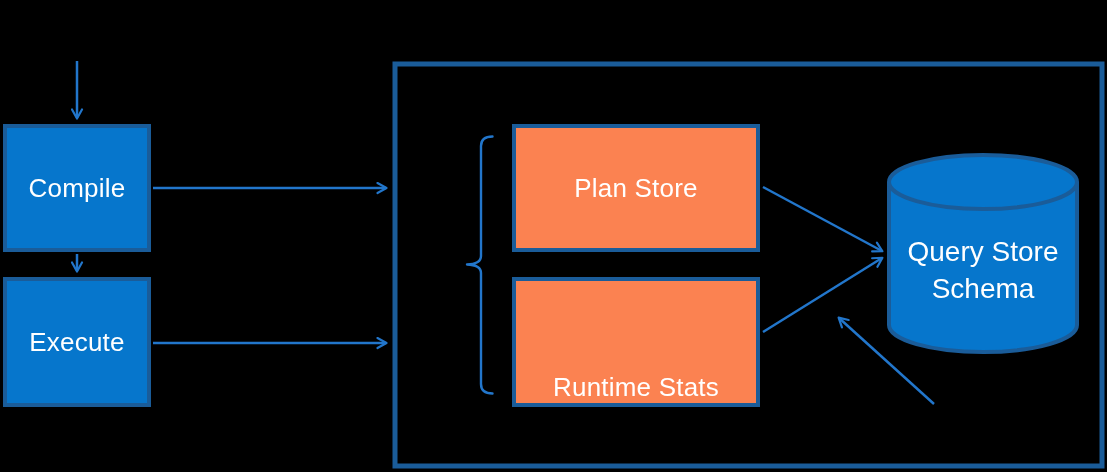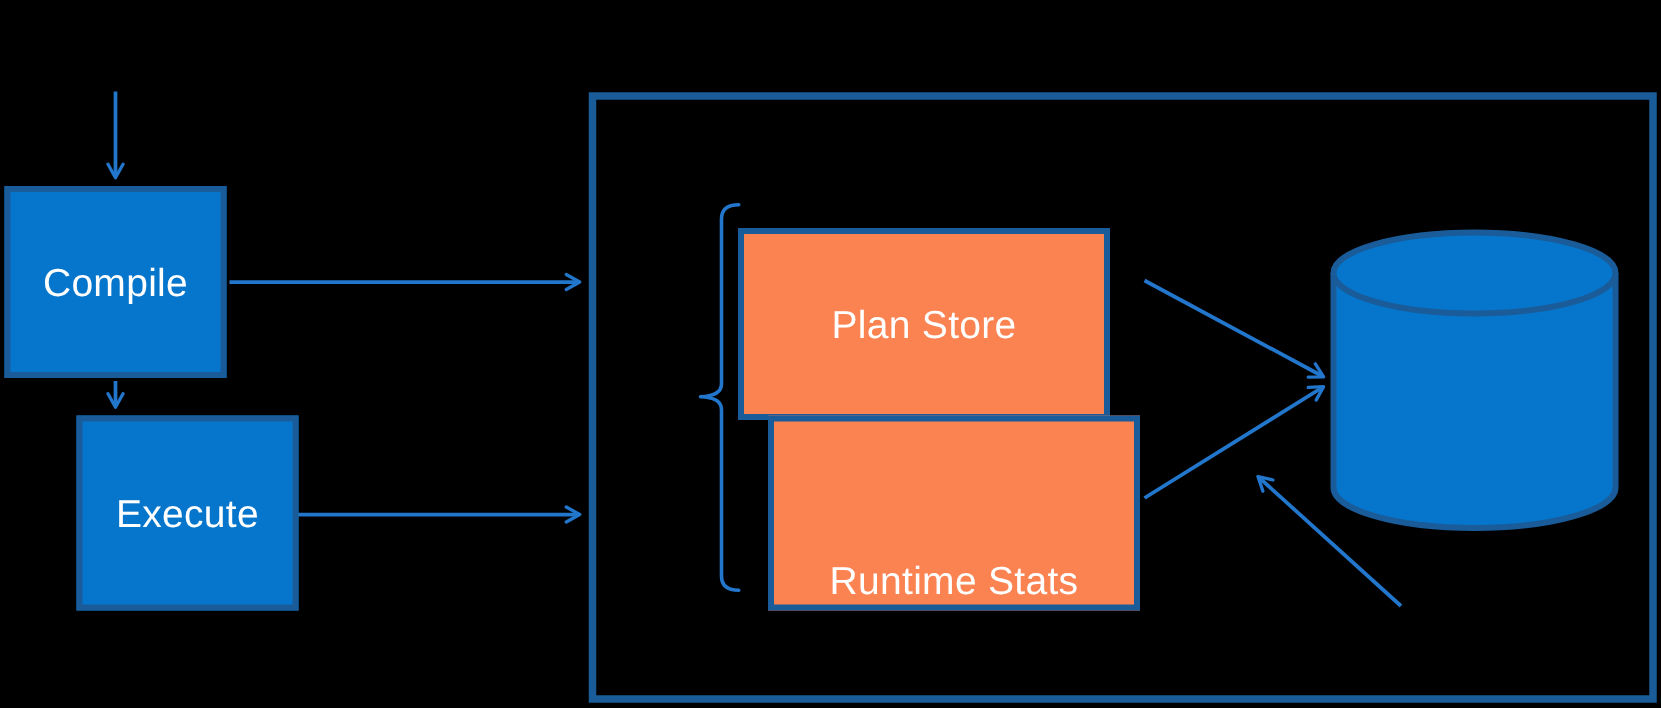--- a/index.html
+++ b/index.html
@@ -55,22 +55,22 @@
     align-items: center;
     justify-content: center;
     color: var(--c-text, #FFFFFF);
     font-size: 26px;
     letter-spacing: 0.2px;
     white-space: nowrap;
   }
   .node-blue   { background: var(--c-blue, #0676CC); }
   .node-orange { background: var(--c-orange, #FB8251); }
   .node-compile  { left: 3px;   top: 124px; width: 148px; height: 128px; }
-  .node-execute  { left: 3px;   top: 277px; width: 148px; height: 130px; margin-left: 48px; }
-  .node-plan     { left: 492px; top: 124px; width: 248px; height: 128px; margin-top: 28px; }
+  .node-execute  { left: 3px;   top: 277px; width: 148px; height: 130px; }
+  .node-plan     { left: 512px; top: 124px; width: 248px; height: 128px; }
   .node-runtime  { left: 512px; top: 277px; width: 248px; height: 130px; align-items: flex-end; }
   .cyl-label {
     position: absolute;
     left: 893px; top: 233px; width: 180px;
     text-align: center;
     color: var(--c-text, #FFFFFF);
     font-size: 28px;
     line-height: 37px;
   }
 </style>
@@ -110,14 +110,15 @@
   <div class="node node-blue node-execute">
     <span>Execute</span>
   </div>
   <div class="node node-orange node-plan">
     <span>Plan Store</span>
   </div>
   <div class="node node-orange node-runtime">
     <span>Runtime Stats</span>
   </div>
 
+  <div class="cyl-label">Query Store Schema</div>
 
 </div>
 
 </body></html>

